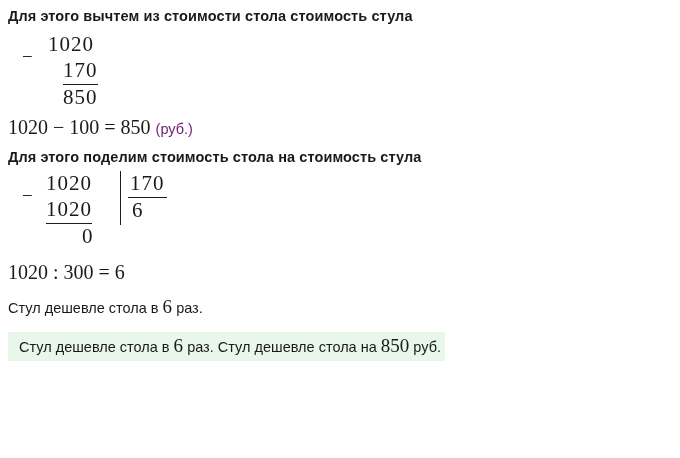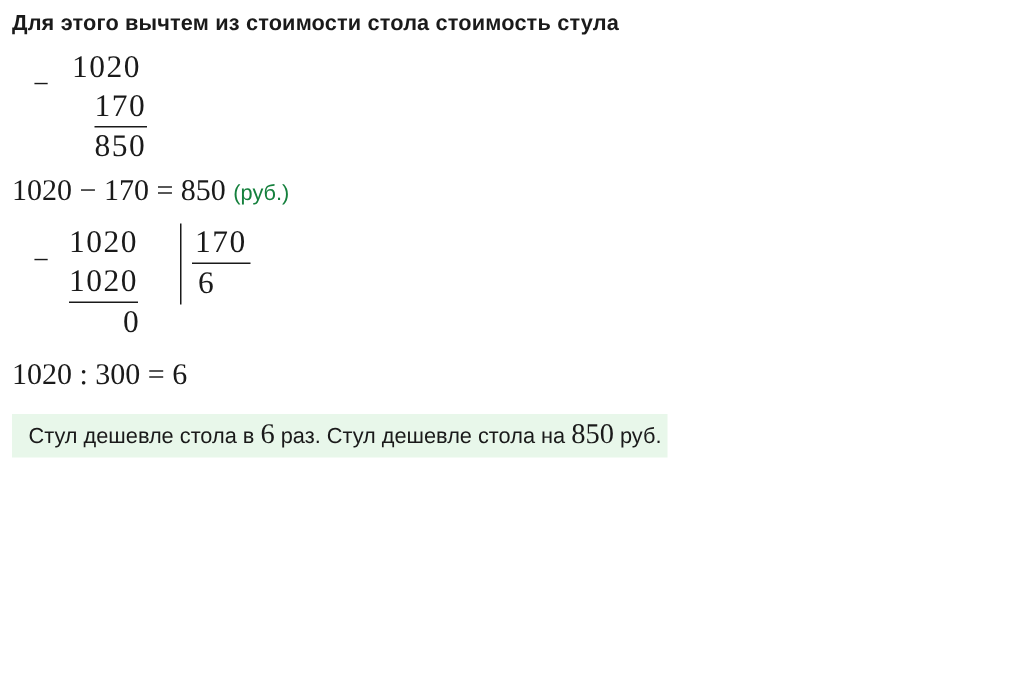--- a/index.html
+++ b/index.html
@@ -73,21 +73,21 @@
     letter-spacing: 1px;
   }
 
   .eqline {
     margin: 8px 0 10px 0;
     font-size: 20px;
   }
   .eqline .paren {
     font-size: 14.5px;
     font-family: "Liberation Sans", sans-serif;
-    color: #15803d;
+    color: #701a75;
   }
 
   .sent {
     font-family: "Liberation Sans", sans-serif;
     font-size: 14.5px;
     margin: 0 0 12px 0;
   }
   .sent .mnum {
     font-family: "Liberation Serif", serif;
     font-size: 19px;
@@ -193,39 +193,43 @@
   <div class="line-bold">Для этого вычтем из стоимости стола стоимость стула</div>
 
   <div class="colsub1">
     <span class="minus">−</span>
     <span class="num1">1020</span>
     <span class="num2">170</span>
     <span class="num3">850</span>
   </div>
 
   <div class="eqline math">
-    <span>1020 − 170 = 850</span>
+    <span>1020 − 100 = 850</span>
     <span class="paren">(руб.)</span>
   </div>
 
 
+  <div class="line-bold">Для этого поделим стоимость стола на стоимость стула</div>
 
   <div class="coldiv">
     <span class="minus">−</span>
     <span class="dnum1">1020</span>
     <span class="dnum2">1020</span>
     <span class="dnum3">0</span>
     <span class="vbar"></span>
     <span class="divisor">170</span>
     <span class="quotient">6</span>
   </div>
 
   <div class="eqline2 math">
     <span>1020 : 300 = 6</span>
   </div>
 
+  <div class="sent">
+    <span>Стул дешевле стола в </span><span class="mnum">6</span><span> раз.</span>
+  </div>
 
   <div class="answerbar" style="background: rgb(232, 247, 234); padding-left: 11px;">
     <span>Стул дешевле стола в </span><span class="mnum">6</span><span> раз. </span><span>Стул дешевле стола на </span><span class="mnum">850</span><span> руб.</span>
   </div>
 
 
 </div>
 
 </body></html>

